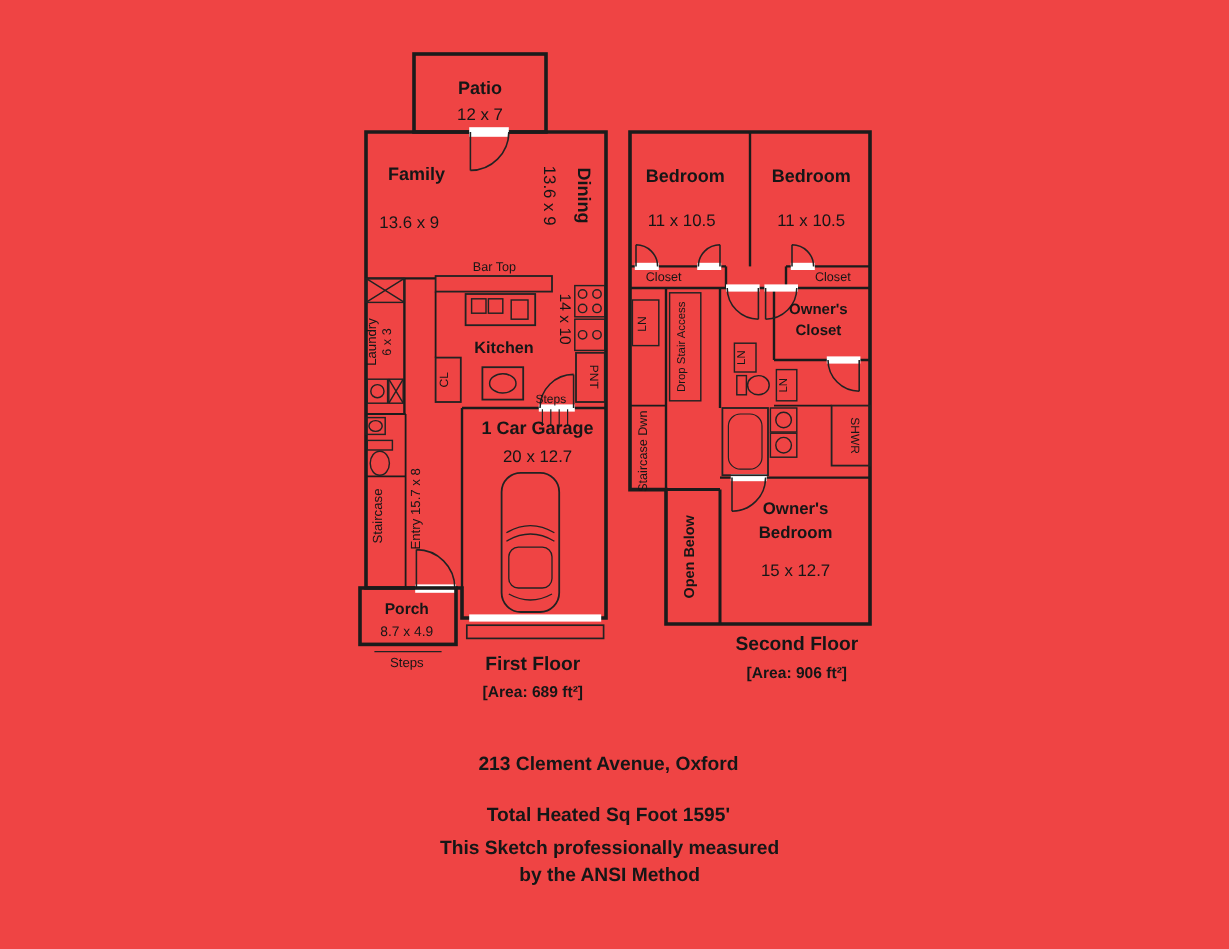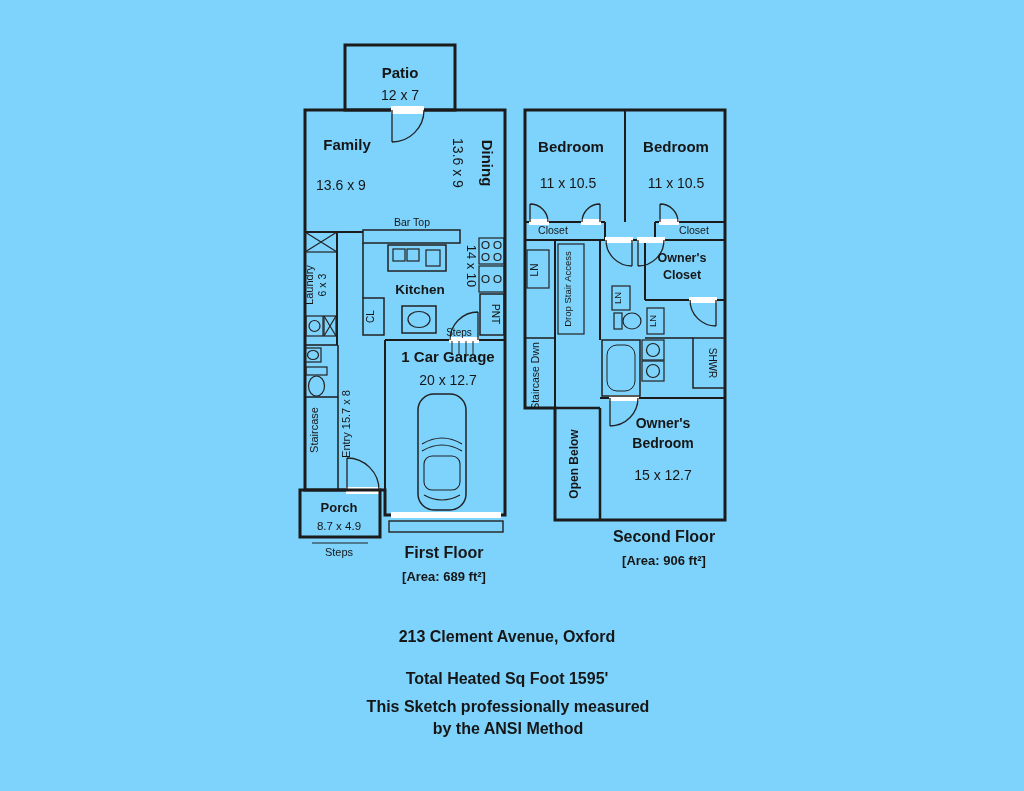--- a/index.html
+++ b/index.html
@@ -1,16 +1,16 @@
 <!DOCTYPE html>
 <html><head>
 <meta charset="utf-8">
 <style>
   html,body{margin:0;padding:0;background:#ffffff;}
-  .canvas{position:relative;width:1024px;height:791px;background:#7dd3fc;overflow:hidden;}
+  .canvas{position:relative;width:1024px;height:791px;background:#ef4444;overflow:hidden;}
   svg{position:absolute;left:0;top:0;}
   svg text{font-family:"Liberation Sans","DejaVu Sans",sans-serif;fill:#161616;}
   .b{font-weight:bold;}
   .wall{stroke:#1b1b1b;fill:none;}
   .fix{stroke:#222;fill:none;}
   .gap{fill:#ffffff;stroke:none;}
 </style>
 </head>
 <body>
 

